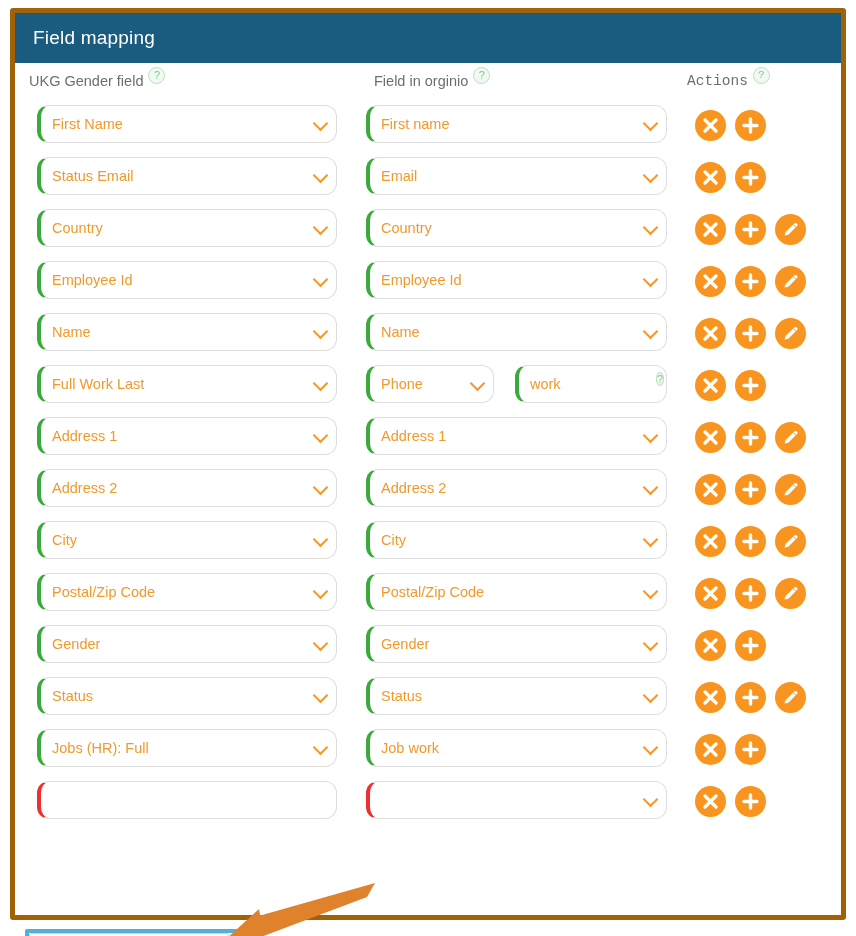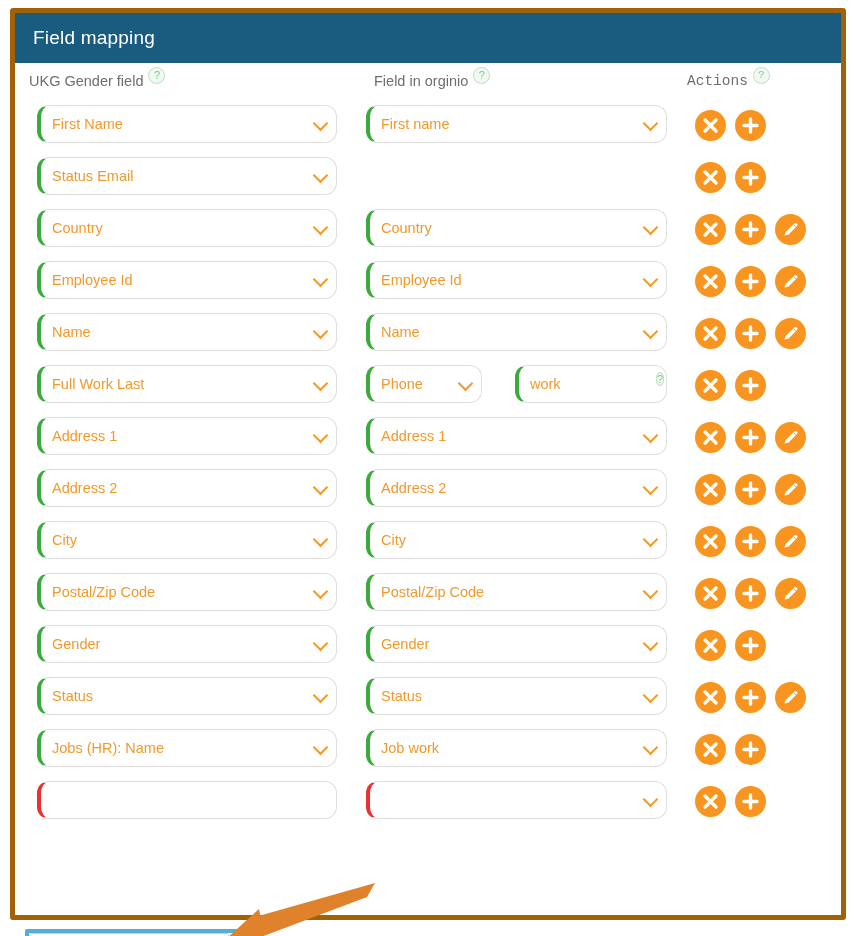--- a/index.html
+++ b/index.html
@@ -129,21 +129,21 @@
     margin-top: -6px;
     border-right: 2px solid #f2992b;
     border-bottom: 2px solid #f2992b;
     transform: rotate(45deg);
     pointer-events: none;
   }
 
   
   .col-a { left: 22px;  width: 300px; }
   .col-b { left: 351px; width: 301px; }
-  .col-b-split-1 { left: 351px; width: 116px; }
+  .col-b-split-1 { left: 351px; width: 128px; }
   .col-b-split-2 { left: 500px; width: 152px; }
 
   
   .actions {
     position: absolute;
     left: 680px;
     top: 1px;
     display: flex;
     gap: 9px;
     align-items: center;
@@ -258,20 +258,24 @@
                   <path d="M15.5 9 L15.5 22 M9 15.5 L22 15.5" stroke="#ffffff" stroke-width="3.4" stroke-linecap="round" fill="none"></path>
                 </svg>
               </button>
             </div>
           </div>
           <div class="row">
             <div class="field col-a">
               <span class="val">Status Email</span>
               <span class="caret"></span>
             </div>
+            <div class="field col-b">
+              <span class="val">Email</span>
+              <span class="caret"></span>
+            </div>
             <div class="actions">
               <button class="act">
                 <svg viewBox="0 0 31 31">
                   <path d="M10 10 L21 21 M21 10 L10 21" stroke="#ffffff" stroke-width="3.4" stroke-linecap="round" fill="none"></path>
                 </svg>
               </button>
               <button class="act">
                 <svg viewBox="0 0 31 31">
                   <path d="M15.5 9 L15.5 22 M9 15.5 L22 15.5" stroke="#ffffff" stroke-width="3.4" stroke-linecap="round" fill="none"></path>
                 </svg>
@@ -545,21 +549,21 @@
               <button class="act">
                 <svg viewBox="0 0 31 31">
                   <path d="M9.5 21.5 L10.6 18.1 L19.3 9.4 C20.0 8.7 21.0 8.7 21.7 9.4 L22.0 9.7 C22.7 10.4 22.7 11.4 22.0 12.1 L13.3 20.8 Z" fill="#ffffff"></path>
                   <path d="M18.6 10.6 L20.8 12.8" stroke="#f79520" stroke-width="1" fill="none"></path>
                 </svg>
               </button>
             </div>
           </div>
           <div class="row">
             <div class="field col-a">
-              <span class="val">Jobs (HR): Name</span>
+              <span class="val">Jobs (HR): Full</span>
               <span class="caret"></span>
             </div>
             <div class="field col-b">
               <span class="val">Job work</span>
               <span class="caret"></span>
             </div>
             <div class="actions">
               <button class="act">
                 <svg viewBox="0 0 31 31">
                   <path d="M10 10 L21 21 M21 10 L10 21" stroke="#ffffff" stroke-width="3.4" stroke-linecap="round" fill="none"></path>

